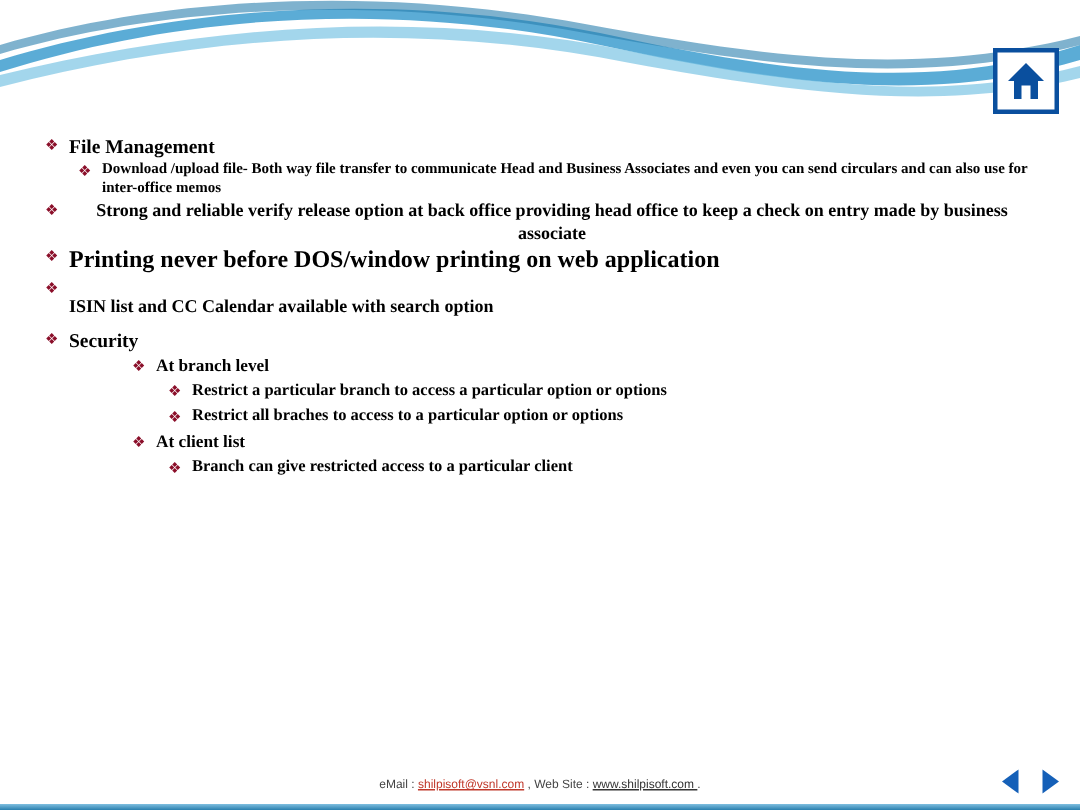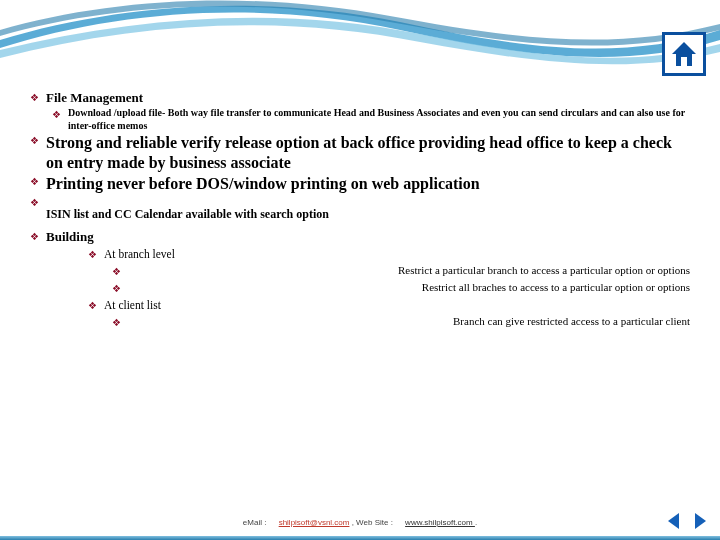--- a/index.html
+++ b/index.html
@@ -60,36 +60,36 @@
     line-height: 1.25;
   }
   .bullet { display: flex; align-items: flex-start; margin-bottom: 1px; }
   .bullet .mark { flex: 0 0 16px; color: #8b0f2a; font-size: 10px; line-height: 1.5; }
   .bullet .txt { flex: 1; }
   .lvl0 { margin-left: 0; }
   .lvl0 > .txt { font-weight: bold; font-size: 13px; }
   .lvl1sub { margin-left: 22px; }
   .lvl1sub > .txt { font-weight: bold; font-size: 10px; }
   .lvl2 { margin-left: 58px; }
-  .lvl2 > .txt { font-weight: normal; font-size: 11.5px; }
+  .lvl2 > .txt { font-weight: bold; font-size: 11.5px; }
   .lvl3 { margin-left: 82px; }
-  .lvl3 > .txt { font-weight: normal; font-size: 11px; text-align: right; }
+  .lvl3 > .txt { font-weight: bold; font-size: 11px; }
   .section-gap { height: 6px; }
   .security-block .lvl2, .security-block .lvl3 { margin-bottom: 2px; }
   
   .footer {
     position: absolute;
     left: 0; right: 0; bottom: 12px;
     text-align: center;
     font-family: Verdana, Arial, sans-serif;
     font-size: 8px;
     color: #444;
     line-height: 1.3;
   }
-  .footer a { color: #c0392b; text-decoration: underline; margin-left: 10px; }
+  .footer a { color: #c0392b; text-decoration: underline; }
   .footer .line2 a.site { color: #333; }
 </style>
 </head>
 <body>
 
 <div class="slide">
 
   <div class="wave-top">
     <svg viewBox="0 0 720 90" preserveAspectRatio="none">
       <path d="M0,48 C120,10 260,0 400,30 C520,56 620,70 720,40 L720,30 C620,62 520,48 400,22 C260,-6 120,4 0,40 Z" fill="#3e9dcf" opacity="0.85"></path>
@@ -113,38 +113,38 @@
       <span class="txt">File Management</span>
     </div>
 
     <div class="bullet lvl1sub">
       <span class="mark">❖</span>
       <span class="txt">Download /upload file- Both way file transfer to communicate Head and Business Associates and even you can send circulars and can also use for inter-office memos</span>
     </div>
 
     <div class="bullet lvl0">
       <span class="mark">❖</span>
-      <span class="txt" style="font-size:16px;">Strong and reliable verify release option at back office providing head office to keep a check on entry made by business associate</span>
+      <span class="txt" style="font-size:12px;text-align:center;">Strong and reliable verify release option at back office providing head office to keep a check on entry made by business associate</span>
     </div>
 
     <div class="bullet lvl0">
       <span class="mark">❖</span>
       <span class="txt" style="font-size:16px;">Printing never before DOS/window printing on web application</span>
     </div>
 
     <div class="bullet lvl0">
       <span class="mark">❖</span>
       <span class="txt" style="font-size:12px;margin-top:12px;">ISIN list and CC Calendar available with search option</span>
     </div>
 
     <div class="section-gap"></div>
 
     <div class="bullet lvl0">
       <span class="mark">❖</span>
-      <span class="txt">Building</span>
+      <span class="txt">Security</span>
     </div>
 
     <div class="security-block">
       <div class="bullet lvl2">
         <span class="mark">❖</span>
         <span class="txt">At  branch level</span>
       </div>
       <div class="bullet lvl3">
         <span class="mark">❖</span>
         <span class="txt">Restrict a particular branch to access a particular option or options</span>

